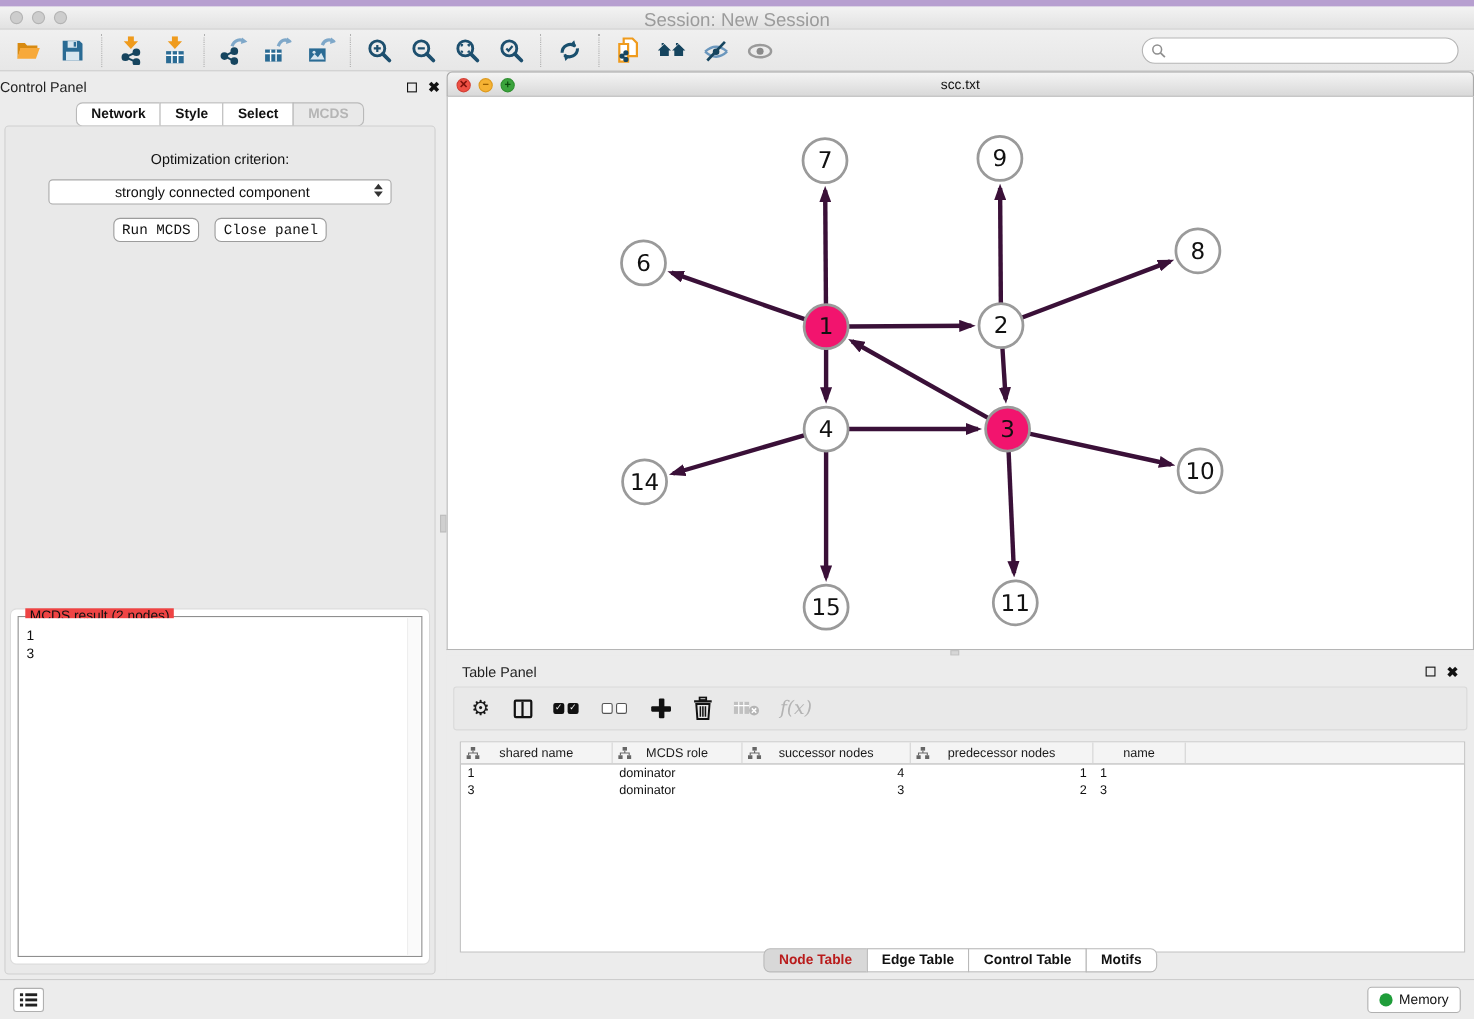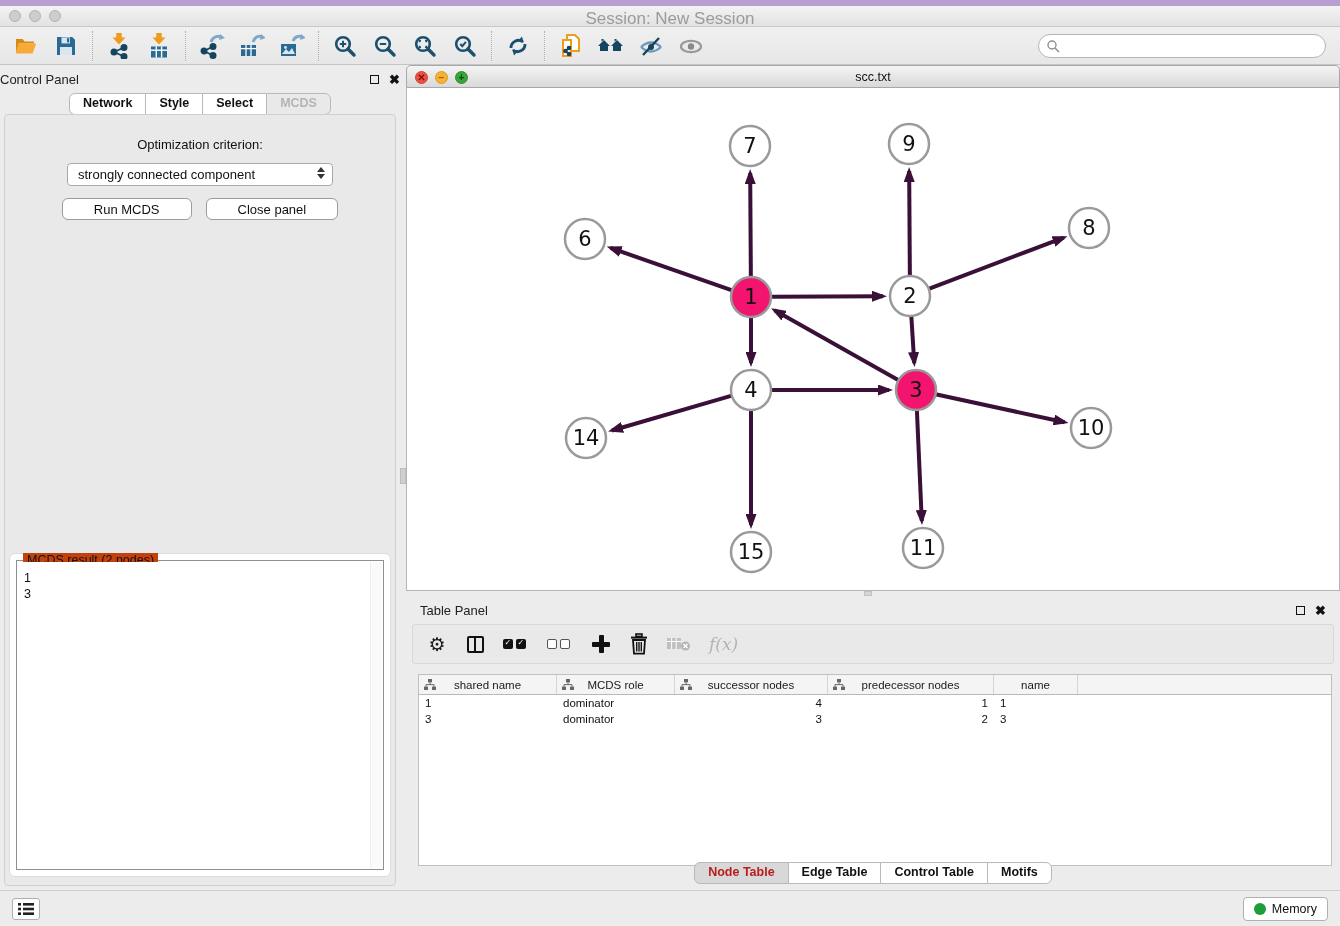--- a/index.html
+++ b/index.html
@@ -36,35 +36,35 @@
   .cp-tabs { display:flex; justify-content:center; height:22px; }
   .tab-seg { border:1px solid #b9b9b9; background:#fff; color:#111; font-size:12.5px; font-weight:bold;
     padding:2px 13px 0; margin-left:-1px; height:22px; }
   .tab-seg:first-child { border-radius:6px 0 0 6px; margin-left:0; }
   .tab-seg:last-child { border-radius:0 6px 6px 0; }
   .tab-seg.sel { background:#e9e9e9; color:#b5b5b5; }
 
   .cp-body { position:absolute; left:4px; right:4px; top:49px; bottom:4px;
     background:#e9e9e9; border:1px solid #d0d0d0; border-radius:4px; }
   .opt-label { text-align:center; margin-top:22px; font-size:13px; color:#111; }
-  .dropdown { position:relative; margin:11px auto 0; width:266px; height:23px; background:#fff;
+  .dropdown { position:relative; margin:11px auto 0; width:312px; height:23px; background:#fff;
     border:1px solid #a9a9a9; border-radius:4px; font-size:13px; color:#111;
-    display:flex; align-items:center; padding:0 24px 0 10px; }
+    display:flex; align-items:center; padding:0 24px 0 10px;justify-content:center; }
   .dd-arrows { position:absolute; right:7px; top:3px; display:flex; flex-direction:column; gap:2px; }
   .dd-arrows i { width:0; height:0; border-left:4px solid transparent; border-right:4px solid transparent; display:block; }
   .dd-up { border-bottom:5px solid #333; }
   .dd-down { border-top:5px solid #333; }
   .cp-buttons { display:flex; justify-content:center; gap:14px; margin-top:12px; }
-  .mac-btn { background:#fff; border:1px solid #9c9c9c; border-radius:6px; height:22px; padding:0 31px;
-    font-size:13px; color:#111; font-family:Liberation Sans, sans-serif; }
+  .mac-btn { background:#fff; border:1px solid #9c9c9c; border-radius:6px; height:22px; padding:0 7px;
+    font-size:13px; color:#111; font-family:Liberation Mono, monospace; }
 
   .result-card { position:absolute; left:4px; right:4px; top:438px; bottom:8px; background:#fff;
     border-radius:6px; border:1px solid #dcdcdc; padding:6px; }
   .result-group { position:relative; width:100%; height:100%; border:1px solid #8f8f8f; }
-  .result-legend { position:absolute; top:-8px; left:6px; background:#c2410c; padding:0 4px; font-size:12.5px; color:#111; }
+  .result-legend { position:absolute; top:-8px; left:6px; background:#ef4444; padding:0 4px; font-size:12.5px; color:#111; }
   .result-text { position:absolute; inset:1px 14px 1px 1px; background:#fff; font-size:12.5px; color:#111;
     padding:8px 0 0 6px; line-height:16px; white-space:pre-line; }
   .result-scroll { position:absolute; top:1px; bottom:1px; right:1px; width:12px; background:#fafafa; border-left:1px solid #eee; }
 
   
   .v-split { position:absolute; left:400px; top:65px; width:6px; height:825px; background:#ececec; }
   .v-split .grip { position:absolute; left:0; top:403px; width:6px; height:16px; background:#cfcfcf; border:1px solid #bdbdbd; }
   .h-split { position:absolute; left:406px; top:591px; width:934px; height:5px; background:#ececec; }
   .h-split .grip { position:absolute; left:458px; top:0; width:8px; height:5px; background:#d6d6d6; border:1px solid #c2c2c2; }
 

